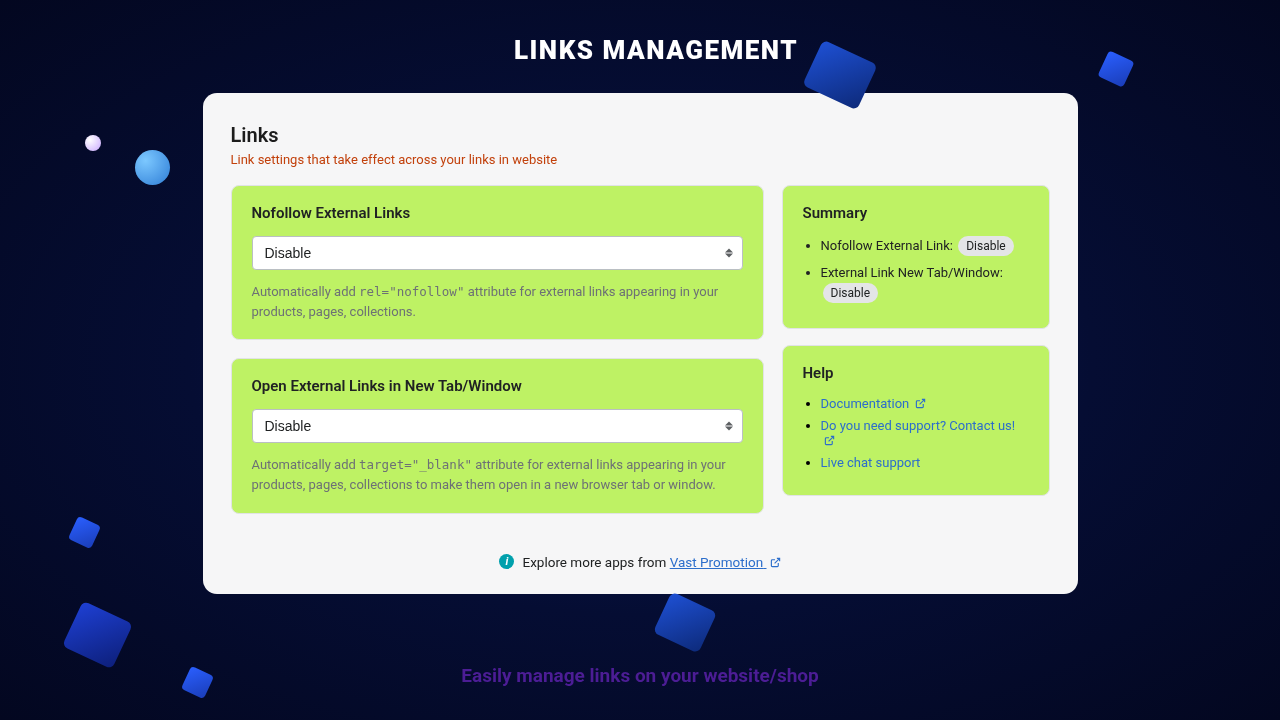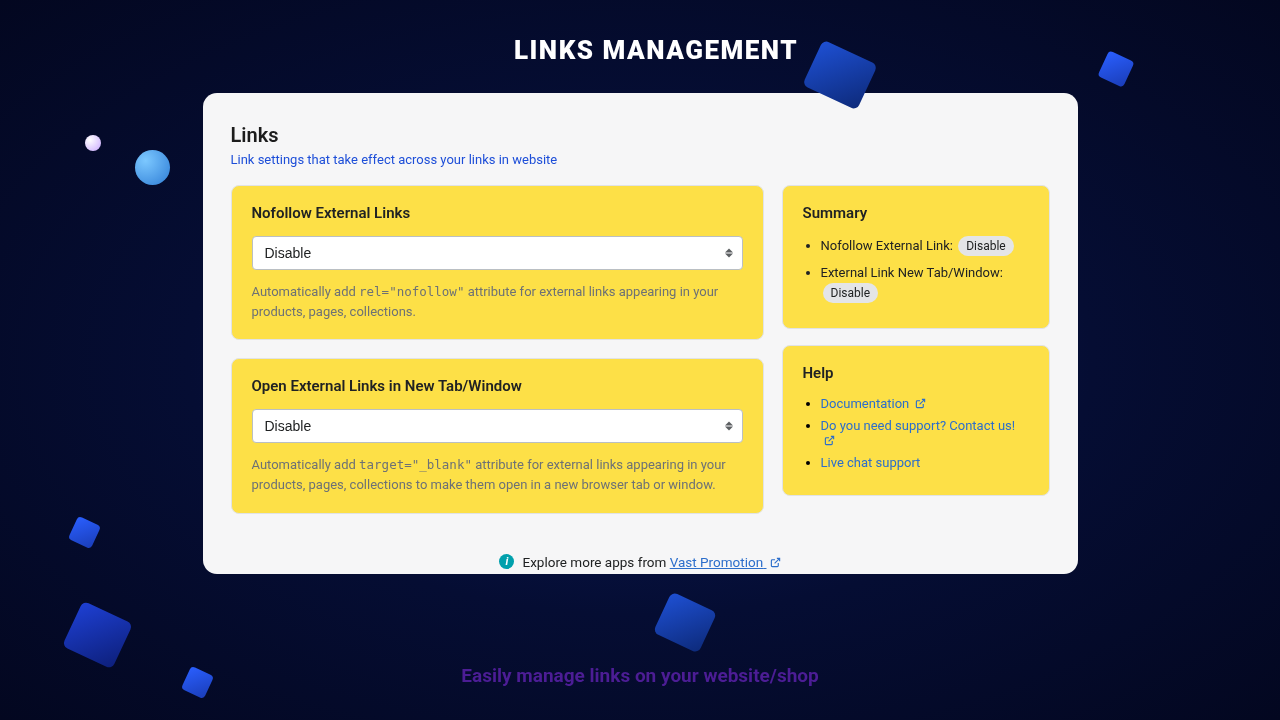--- a/index.html
+++ b/index.html
@@ -45,49 +45,49 @@
       font-weight: 700;
       position: absolute;
       bottom: 33px;
       width: 100%;
     }
     .main-panel {
       background: #f6f6f7;
       border-radius: 14px;
       width: 875px;
       margin: 28px auto 14px;
-      padding: 30px 28px 4px;
+      padding: 30px 28px 24px;
     }
     .section-title {
       font-size: 20px;
       font-weight: 600;
       color: #1c1c1c;
       margin-bottom: 5px;
     }
     .section-desc {
       font-size: 13px;
-      color: #1d4ed8;
+      color: #c2410c;
       margin-bottom: 18px;
     }
     .two-col {
       display: flex;
       gap: 18px;
     }
     .left-col {
       flex: 1 1 535px;
     }
     .right-col {
       flex: 0 0 268px;
       display: flex;
       flex-direction: column;
       gap: 16px;
       align-items: center;
     }
     .card {
-      background: #fde047;
+      background: #bef264;
       border: 1px solid #e1e3e5;
       border-radius: 8px;
       padding: 18px 20px;
     }
     .left-col .card + .card {
       margin-top: 18px;
     }
     .card-title {
       font-size: 15px;
       font-weight: 600;

